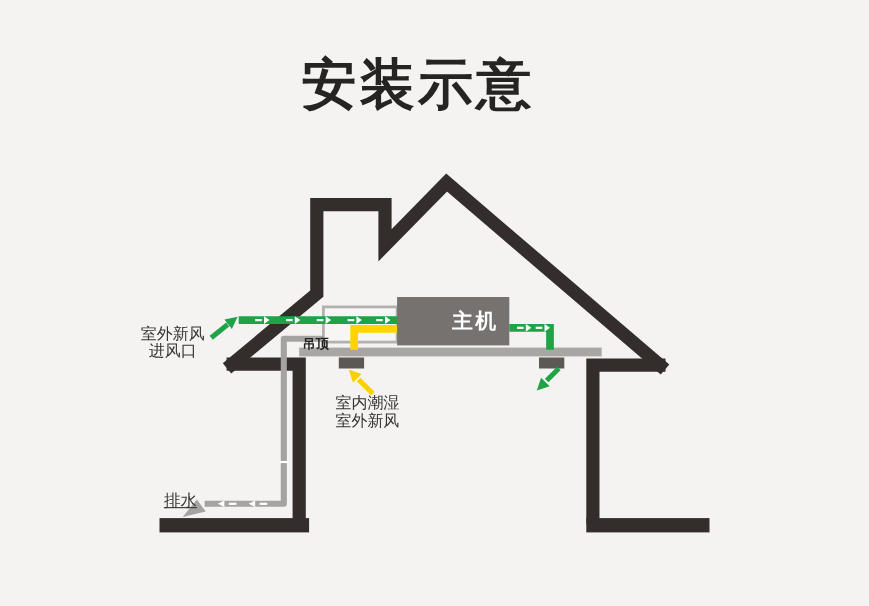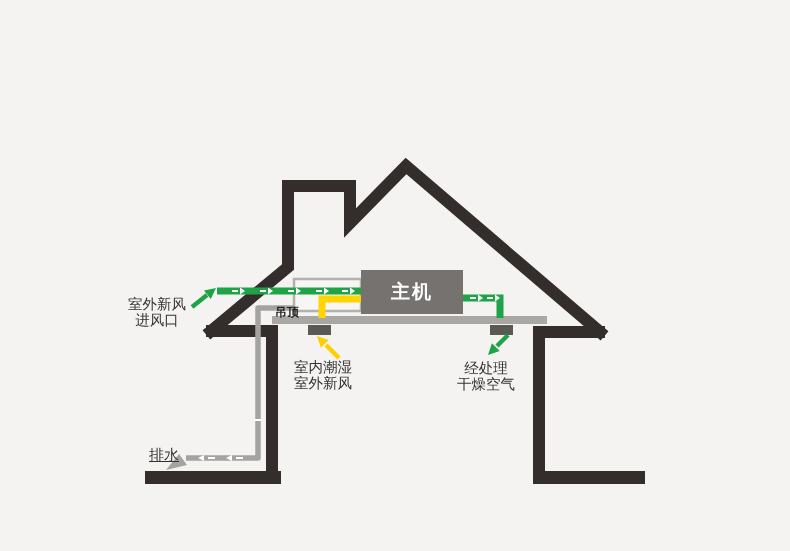--- a/index.html
+++ b/index.html
@@ -40,34 +40,36 @@
     color:#23211f;
   }
   .unit-label{
     position:absolute;
     left:361px;top:270px;width:102px;height:44px;
     display:flex;align-items:center;justify-content:center;
     color:#ffffff;
     font-size:19px;
     font-weight:bold;
     letter-spacing:2px;
+    padding-left:20px;
   }
   .lbl-drain{
     position:absolute;
     left:149px;top:446px;
     font-size:15px;
     color:#353331;
     text-decoration:underline;
   }
 </style>
 </head>
 <body>
 
 <div class="canvas">
 
+  <div class="title">安装示意</div>
 
   <svg class="svg-layer" width="790" height="551" viewBox="0 0 790 551">
 
     <polyline points="211,331 288,267 288,186 350,186 350,223 406,166 600,332" fill="none" stroke="#332e2b" stroke-width="12" stroke-linejoin="miter" stroke-linecap="square"></polyline>
 
     <polyline points="212,331 272,331 272,470" fill="none" stroke="#332e2b" stroke-width="12" stroke-linejoin="miter" stroke-linecap="square"></polyline>
 
     <polyline points="599,332 539,332 539,470" fill="none" stroke="#332e2b" stroke-width="12" stroke-linejoin="miter" stroke-linecap="square"></polyline>
 
     <rect x="145" y="471" width="136" height="13" fill="#332e2b"></rect>
@@ -132,25 +134,21 @@
 
   <div class="lbl" style="left:107px;top:296px;width:100px;">
     <div>室外新风</div>
     <div>进风口</div>
   </div>
 
   <div class="lbl-ceiling">吊顶</div>
 
   <div class="unit-label">主机</div>
 
-  <div class="lbl" style="left:273px;top:359px;width:100px;">
+  <div class="lbl" style="left:284px;top:359px;width:100px;">
     <div>室内潮湿</div>
     <div>室外新风</div>
   </div>
 
-  <div class="lbl" style="left:436px;top:360px;width:100px;">
-    <div>经处理</div>
-    <div>干燥空气</div>
-  </div>
 
   <div class="lbl-drain">排水</div>
 
 </div>
 
 </body></html>

